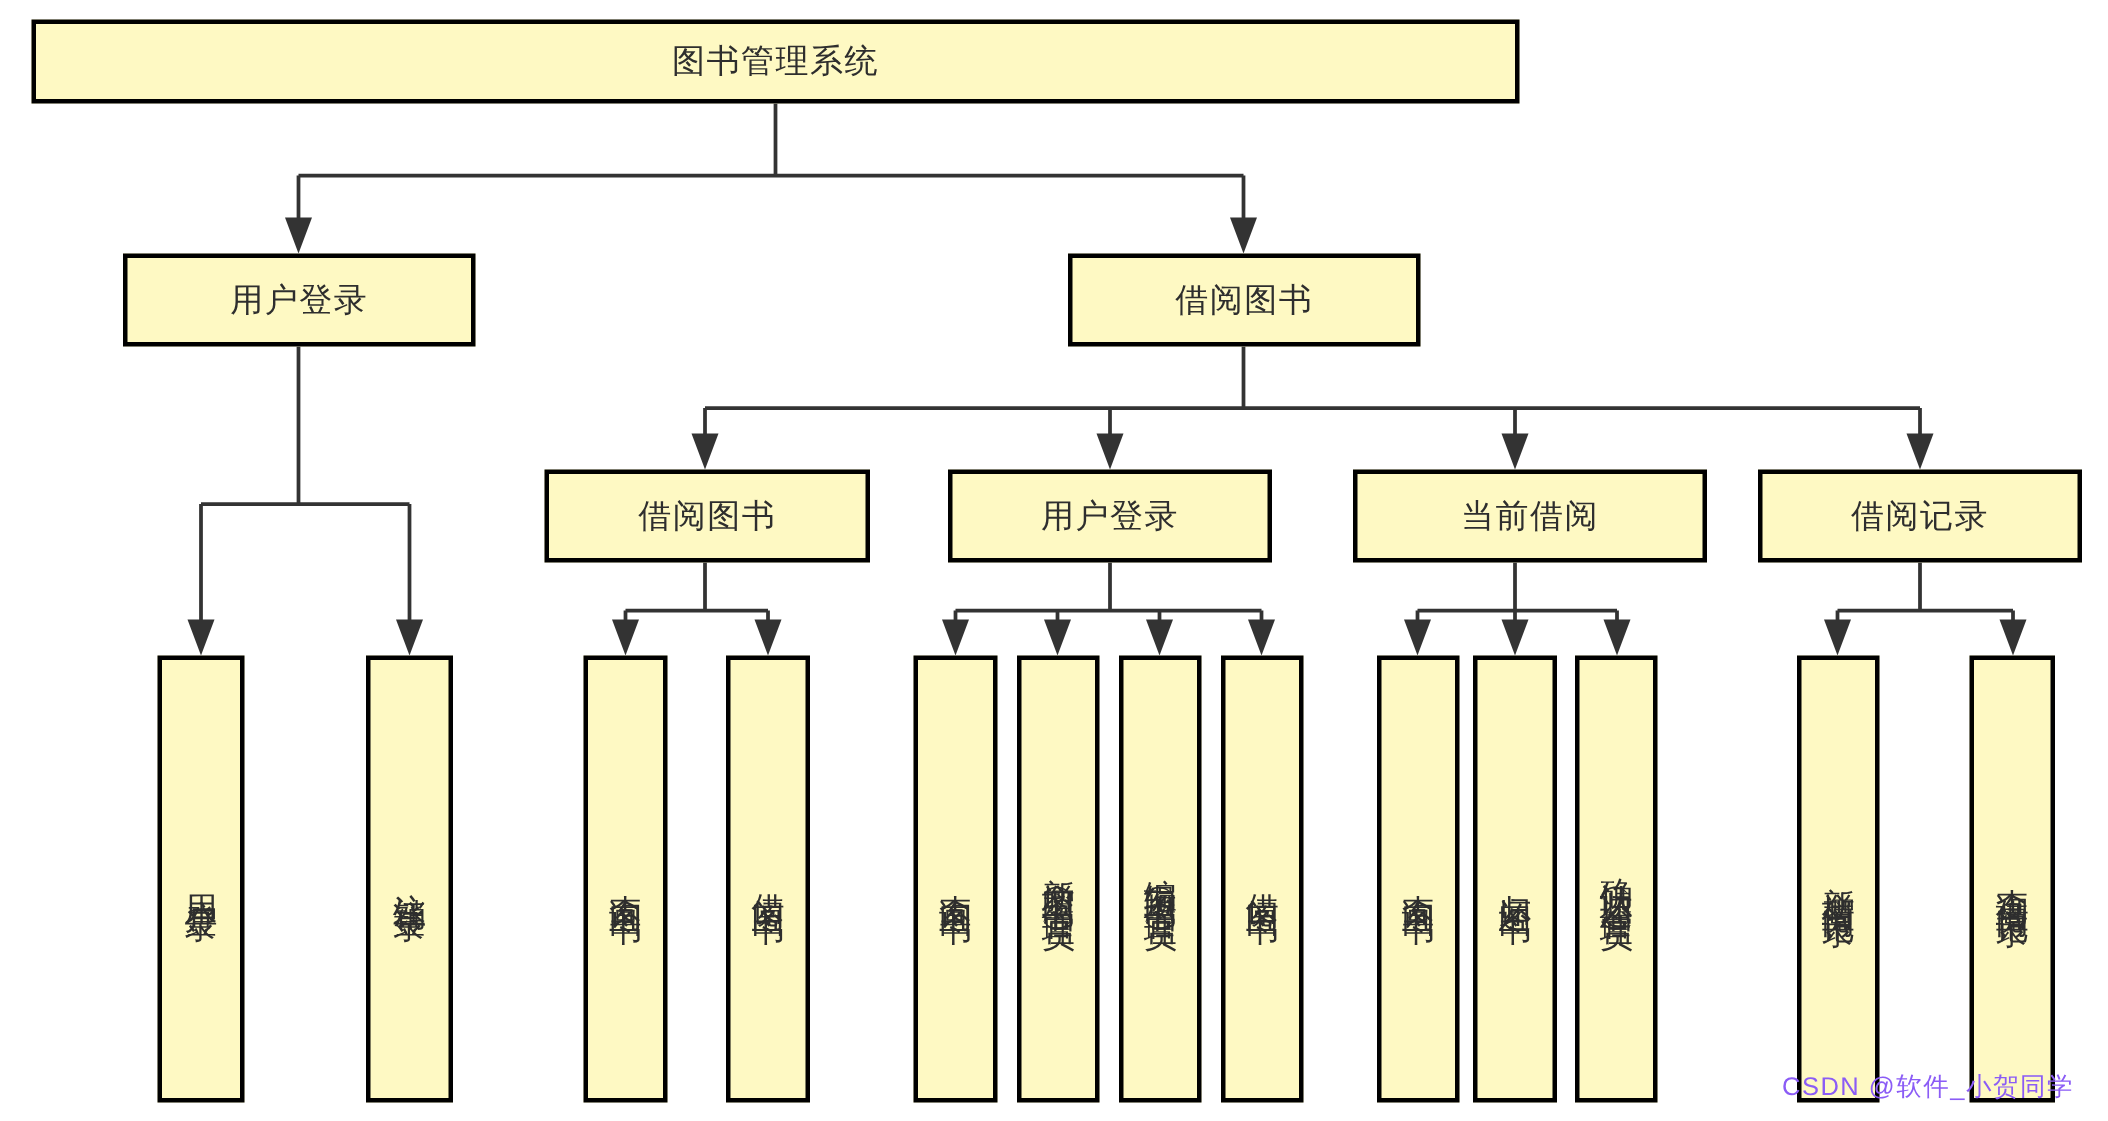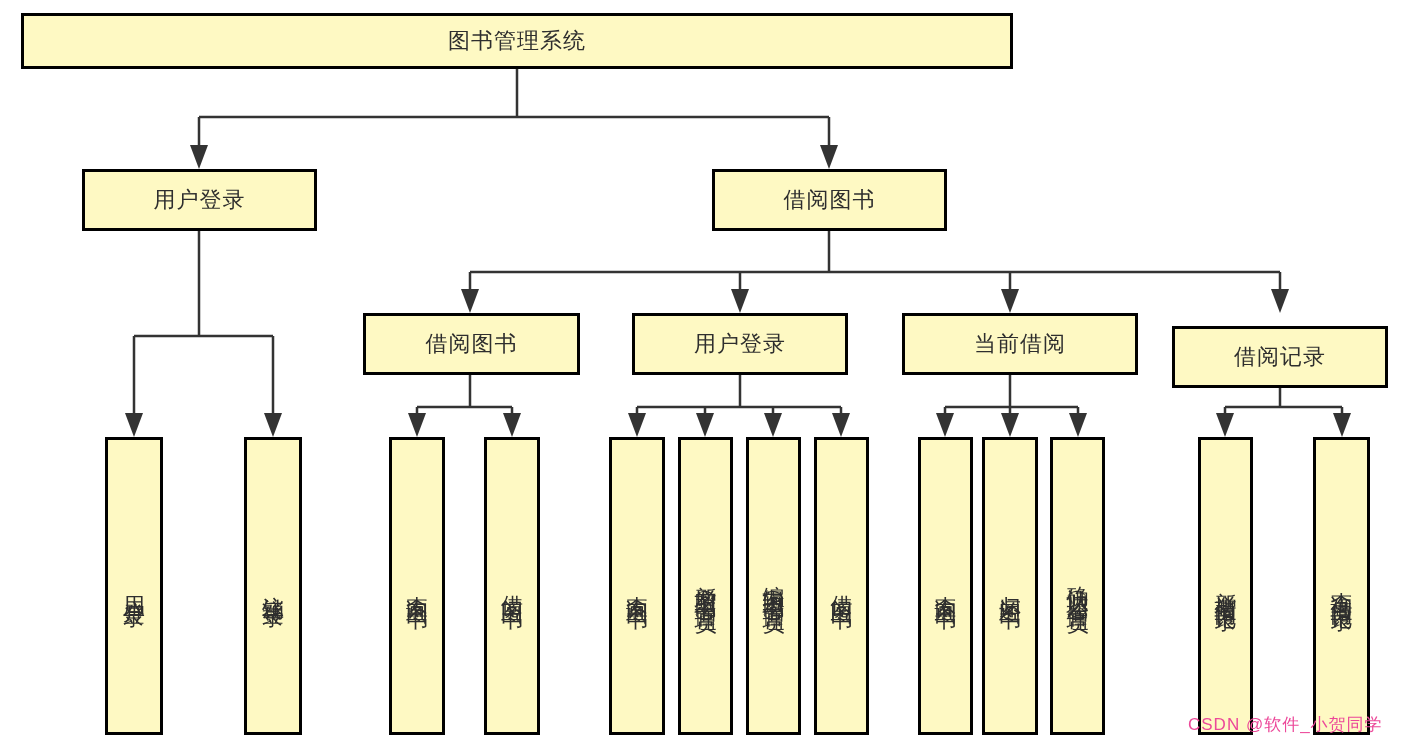--- a/index.html
+++ b/index.html
@@ -12,21 +12,21 @@
     position:absolute;box-sizing:border-box;background:#fef9c3;
     border:3px solid #000000;display:flex;align-items:center;justify-content:center;
     font-size:22px;color:#2e2e2e;z-index:2;
   }
   .hbox{letter-spacing:1px;}
   .vbox{
     writing-mode:vertical-rl;text-orientation:mixed;
     letter-spacing:4px;line-height:1;font-size:22px;
   }
   .watermark{
-    position:absolute;z-index:10;font-size:17px;color:#ec4899;
+    position:absolute;z-index:10;font-size:17px;color:#8b5cf6;
     letter-spacing:1px;white-space:nowrap;
   }
 </style>
 </head>
 <body>
 
 <div id="stage">
 
   <svg id="wires" viewBox="0 0 1405 747" xmlns="http://www.w3.org/2000/svg">
     <g stroke="#333333" stroke-width="2.5" fill="none">
@@ -69,21 +69,21 @@
   </svg>
 
   <div class="box hbox" style="left:21px;top:13px;width:992px;height:56px">图书管理系统</div>
 
   <div class="box hbox" style="left:82px;top:169px;width:235px;height:62px">用户登录</div>
   <div class="box hbox" style="left:712px;top:169px;width:235px;height:62px">借阅图书</div>
 
   <div class="box hbox" style="left:363px;top:313px;width:217px;height:62px">借阅图书</div>
   <div class="box hbox" style="left:632px;top:313px;width:216px;height:62px">用户登录</div>
   <div class="box hbox" style="left:902px;top:313px;width:236px;height:62px">当前借阅</div>
-  <div class="box hbox" style="left:1172px;top:326px;width:216px;height:62px">借阅记录</div>
+  <div class="box hbox" style="left:1172px;top:313px;width:216px;height:62px">借阅记录</div>
 
   <div class="box vbox" style="left:105px;top:437px;width:58px;height:298px">用户登录</div>
   <div class="box vbox" style="left:244px;top:437px;width:58px;height:298px">注销登录</div>
 
   <div class="box vbox" style="left:389px;top:437px;width:56px;height:298px">查询图书</div>
   <div class="box vbox" style="left:484px;top:437px;width:56px;height:298px">借阅图书</div>
 
   <div class="box vbox" style="left:609px;top:437px;width:56px;height:298px">查询图书</div>
   <div class="box vbox" style="left:678px;top:437px;width:55px;height:298px">新增图书（管理员）</div>
   <div class="box vbox" style="left:746px;top:437px;width:55px;height:298px">编辑图书（管理员）</div>

